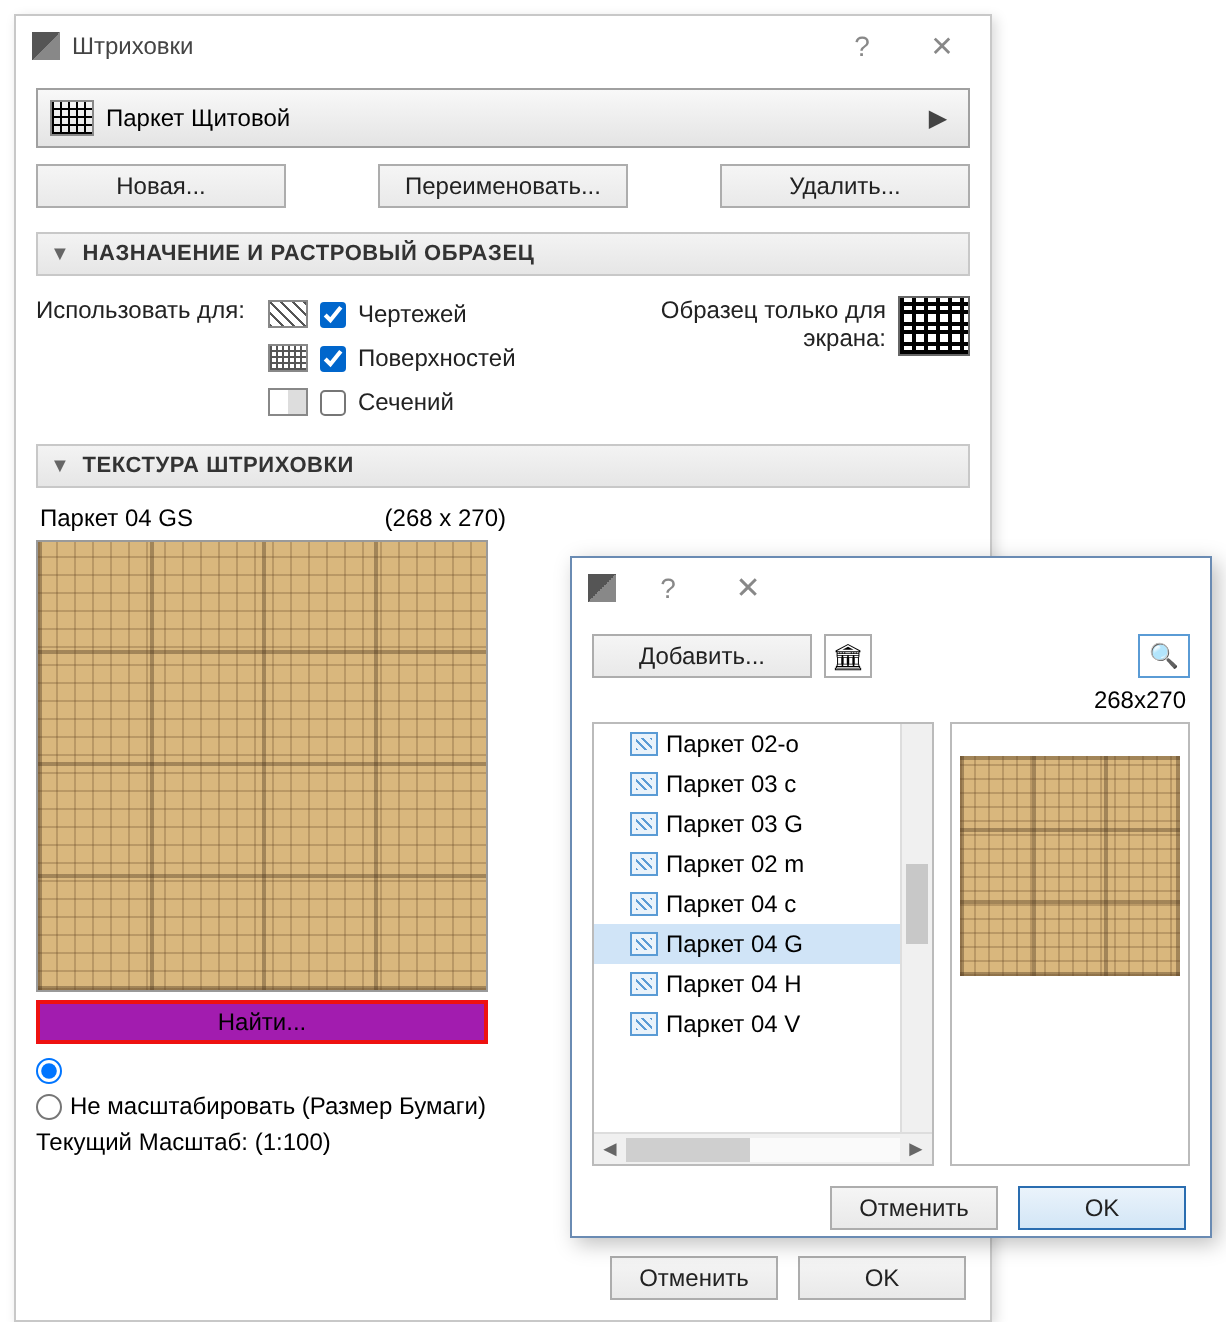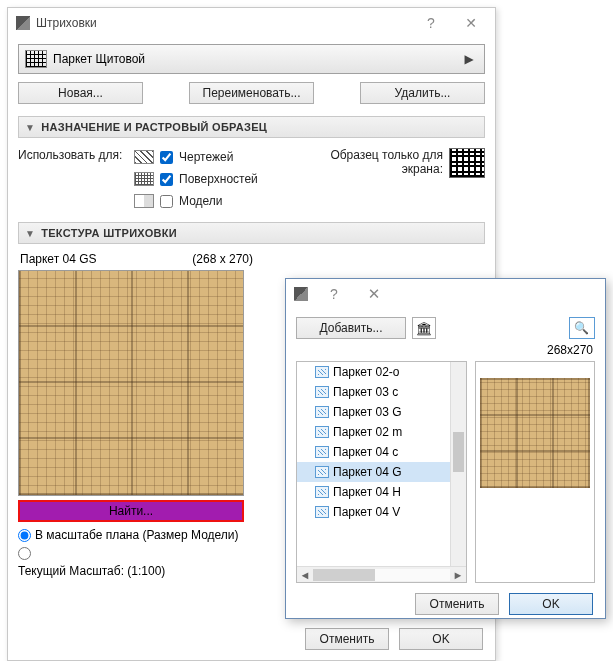--- a/index.html
+++ b/index.html
@@ -138,21 +138,21 @@
           <span>Чертежей</span>
         </div>
         <div class="opt">
           <span class="type-icon sf"></span>
           <input type="checkbox" checked="" style="">
           <span>Поверхностей</span>
         </div>
         <div class="opt">
           <span class="type-icon sc"></span>
           <input type="checkbox" style="">
-          <span>Модели</span>
+          <span>Сечений</span>
         </div>
       </div>
       <div class="assign-right">
         <div class="lbl" style="white-space:pre-line;">Образец только для
 экрана:</div>
         <div class="screen-swatch"></div>
       </div>
     </div>
 
     <div class="section-head">
@@ -163,24 +163,24 @@
     <div class="tex-meta">
       <span>Паркет 04 GS</span>
       <span style="margin-right:230px;">(268 x 270)</span>
     </div>
 
     <div class="tex-box"></div>
     <div class="find-btn">Найти...</div>
 
     <div class="radio-row" style="margin-top:4px;">
       <input type="radio" name="sc" checked="" style="">
-      <span>В масштабе плана (Размер Модели)</span>
     </div>
     <div class="radio-row">
       <input type="radio" name="sc" style="">
+      <span>Не масштабировать (Размер Бумаги)</span>
     </div>
     <div class="scale-line">Текущий Масштаб: (1:100)</div>
   </div>
 
   <div class="footer">
     <div class="btn">Отменить</div>
     <div class="btn">OK</div>
   </div>
 </div>
 

